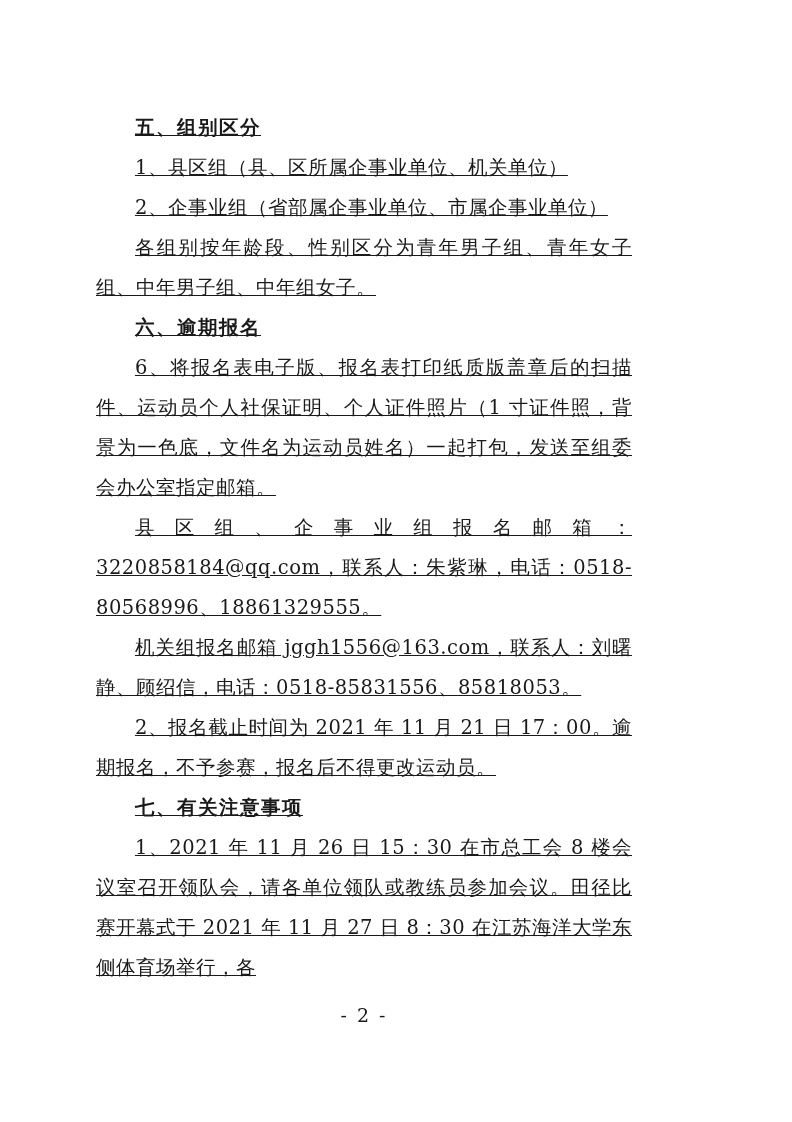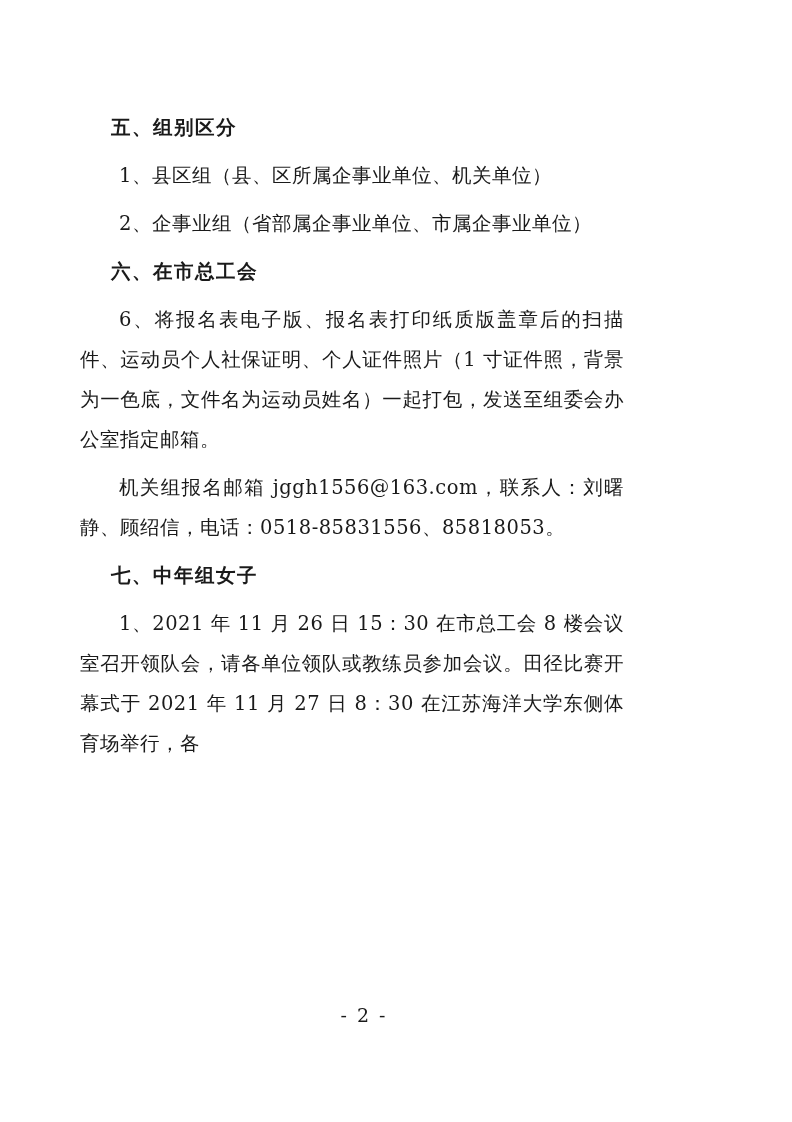--- a/index.html
+++ b/index.html
@@ -15,37 +15,38 @@
     position: relative;
     overflow: hidden;
   }
   .page {
     position: absolute;
     left: 0;
     top: 0;
     width: 728px;
     height: 1122px;
     box-sizing: border-box;
-    padding: 108px 96px 60px 72px;
+    padding: 108px 96px 60px 96px;
+    text-decoration: underline;
   }
   .doc-body {
     font-size: 19.5px;
     line-height: 40px;
     letter-spacing: 0.5px;
     text-align: justify;
     text-justify: inter-ideograph;
   }
   .heading {
     font-weight: bold;
     margin: 0;
     text-indent: 2em;
     letter-spacing: 1.5px;
   }
   .para {
-    margin: 8px;
+    margin: 0;
     text-indent: 2em;
   }
   .page-number {
     position: absolute;
     left: 0;
     right: 0;
     bottom: 96px;
     text-align: center;
     font-size: 19px;
     font-family: "DejaVu Serif", "Liberation Serif", serif;
@@ -53,20 +54,23 @@
   }
 </style>
 </head>
 <body>
 
 <div class="page">
   <div class="doc-body">
     <div class="heading">五、组别区分</div>
     <div class="para">1、县区组（县、区所属企事业单位、机关单位）</div>
     <div class="para">2、企事业组（省部属企事业单位、市属企事业单位）</div>
-    <div class="heading">六、在市总工会</div>
+    <div class="para">各组别按年龄段、性别区分为青年男子组、青年女子组、中年男子组、中年组女子。</div>
+    <div class="heading">六、逾期报名</div>
     <div class="para">6、将报名表电子版、报名表打印纸质版盖章后的扫描件、运动员个人社保证明、个人证件照片（1 寸证件照，背景为一色底，文件名为运动员姓名）一起打包，发送至组委会办公室指定邮箱。</div>
+    <div class="para">县区组、企事业组报名邮箱：3220858184@qq.com，联系人：朱紫琳，电话：0518-80568996、18861329555。</div>
     <div class="para">机关组报名邮箱 jggh1556@163.com，联系人：刘曙静、顾绍信，电话：0518-85831556、85818053。</div>
-    <div class="heading">七、中年组女子</div>
+    <div class="para">2、报名截止时间为 2021 年 11 月 21 日 17：00。逾期报名，不予参赛，报名后不得更改运动员。</div>
+    <div class="heading">七、有关注意事项</div>
     <div class="para">1、2021 年 11 月 26 日 15：30 在市总工会 8 楼会议室召开领队会，请各单位领队或教练员参加会议。田径比赛开幕式于 2021 年 11 月 27 日 8：30 在江苏海洋大学东侧体育场举行，各</div>
   </div>
   <div class="page-number">- 2 -</div>
 </div>
 
 </body></html>

